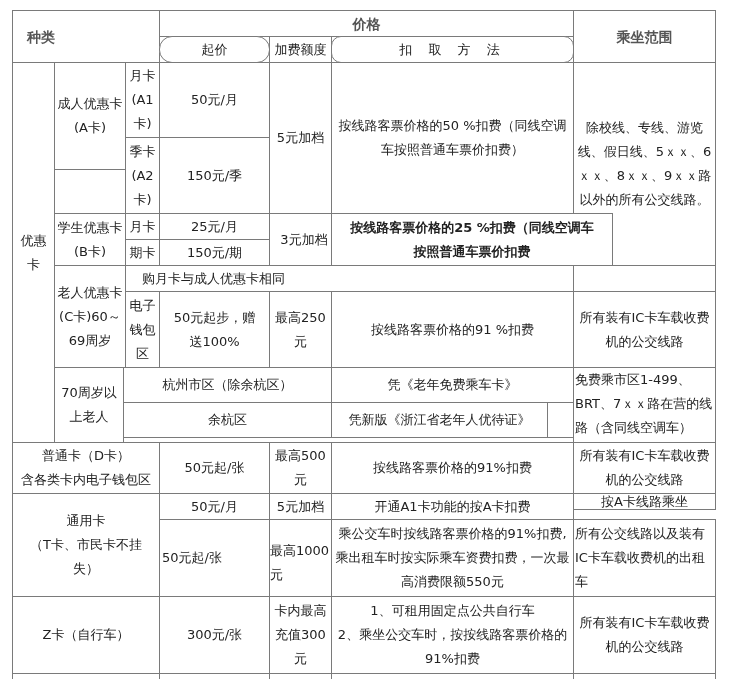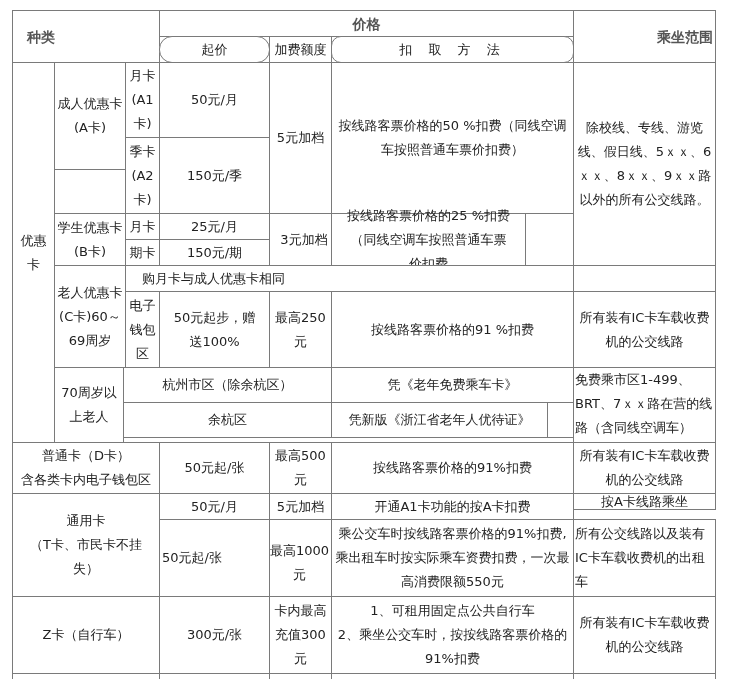--- a/index.html
+++ b/index.html
@@ -26,21 +26,21 @@
   </div>
 <div class="c" style="left:159px;top:36px;width:111px;height:27px;border-radius:13px;">
     <span>起价</span>
   </div>
 <div class="c" style="left:269px;top:36px;width:63px;height:27px;">
     <span>加费额度</span>
   </div>
 <div class="c spaced" style="left:331px;top:36px;width:243px;height:27px;">
     <span>扣 取 方 法</span>
   </div>
-<div class="c hdr" style="left:573px;top:10px;width:143px;height:53px;justify-content:flex-end;">
+<div class="c hdr" style="left:573px;top:10px;width:143px;height:53px;">
     <span>乘坐范围</span>
   </div>
 
 <div class="c" style="left:12px;top:62px;width:43px;height:381px;">
     <span>优惠卡</span>
   </div>
 
 <div class="c n" style="left:54px;top:62px;width:72px;height:108px;"><span>成人优惠卡
 (A卡)</span></div>
 <div class="c n" style="left:125px;top:62px;width:35px;height:76px;"><span>月卡
@@ -75,21 +75,21 @@
   </div>
 <div class="c" style="left:125px;top:239px;width:35px;height:27px;">
     <span>期卡</span>
   </div>
 <div class="c" style="left:159px;top:239px;width:111px;height:27px;">
     <span>150元/期</span>
   </div>
 <div class="c" style="left:269px;top:213px;width:70px;height:53px;">
     <span>3元加档</span>
   </div>
-<div class="c" style="left:331px;top:213px;width:195px;height:53px;padding:0 14px;">
+<div class="c" style="left:331px;top:213px;width:282px;height:53px;padding:0 14px;font-weight:bold;">
     <span>按线路客票价格的25 %扣费（同线空调车按照普通车票价扣费</span>
   </div>
 
 <div class="c n" style="left:54px;top:265px;width:72px;height:103px;"><span>老人优惠卡
 (C卡)60～
 69周岁</span></div>
 <div class="c" style="left:125px;top:265px;width:449px;height:27px;justify-content:flex-start;padding-left:16px;">
     <span>购月卡与成人优惠卡相同</span>
   </div>
 <div class="c" style="left:573px;top:265px;width:143px;height:27px;"></div>
@@ -151,21 +151,21 @@
   </div>
 <div class="c" style="left:331px;top:493px;width:243px;height:27px;">
     <span>开通A1卡功能的按A卡扣费</span>
   </div>
 <div class="c" style="left:573px;top:493px;width:143px;height:17px;">
     <span>按A卡线路乘坐</span>
   </div>
 <div class="c left" style="left:159px;top:519px;width:111px;height:78px;">
     <span>50元起/张</span>
   </div>
-<div class="c left n" style="left:269px;top:519px;width:63px;height:88px;padding:0;text-align:center;"><span>最高1000
+<div class="c left n" style="left:269px;top:519px;width:63px;height:88px;padding:0;"><span>最高1000
 元</span></div>
 <div class="c" style="left:331px;top:519px;width:243px;height:78px;padding:0 3px;">
     <span>乘公交车时按线路客票价格的91%扣费,乘出租车时按实际乘车资费扣费，一次最高消费限额550元</span>
   </div>
 <div class="c left" style="left:573px;top:519px;width:143px;height:78px;padding:0 1px;">
     <span>所有公交线路以及装有IC卡车载收费机的出租车</span>
   </div>
 
 <div class="c" style="left:12px;top:596px;width:148px;height:78px;">
     <span>Z卡（自行车）</span>

